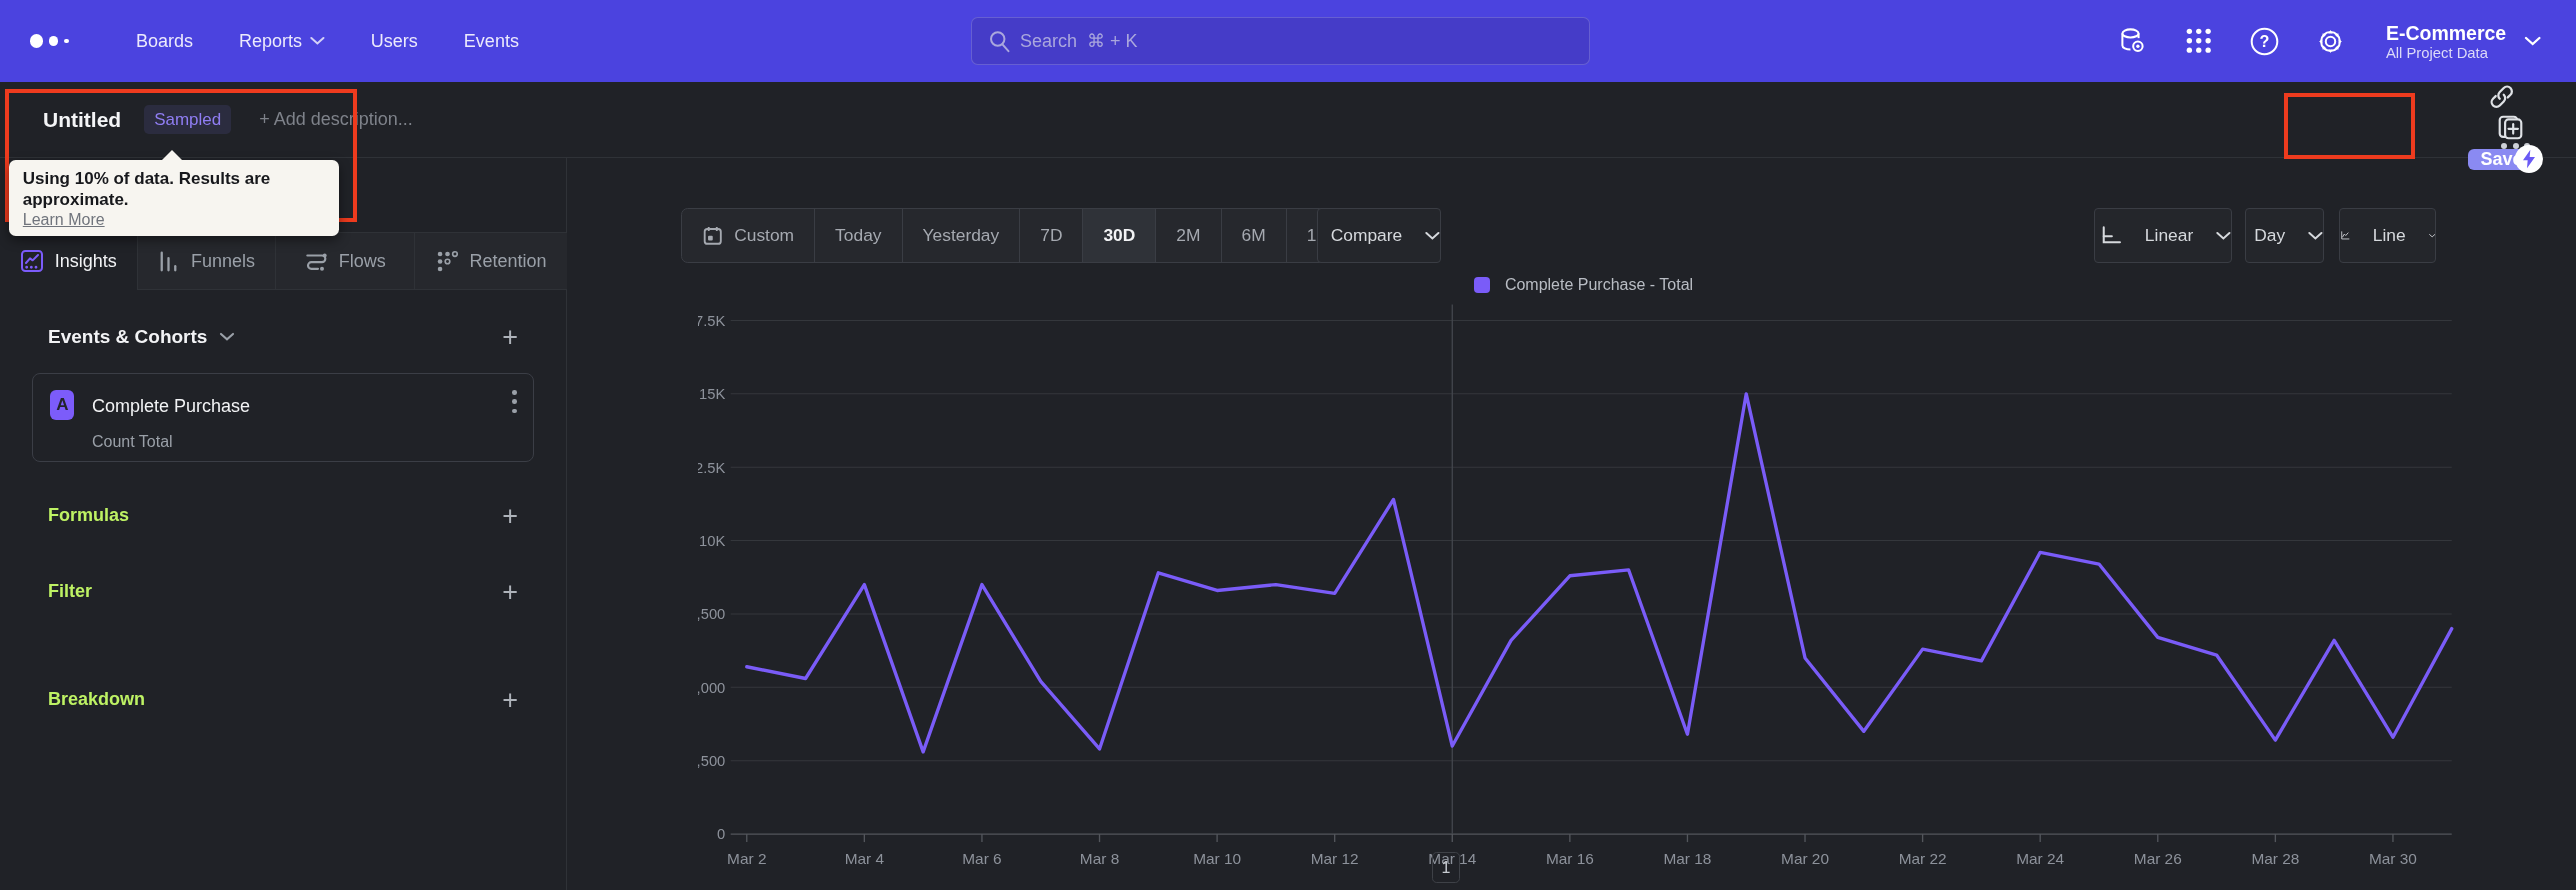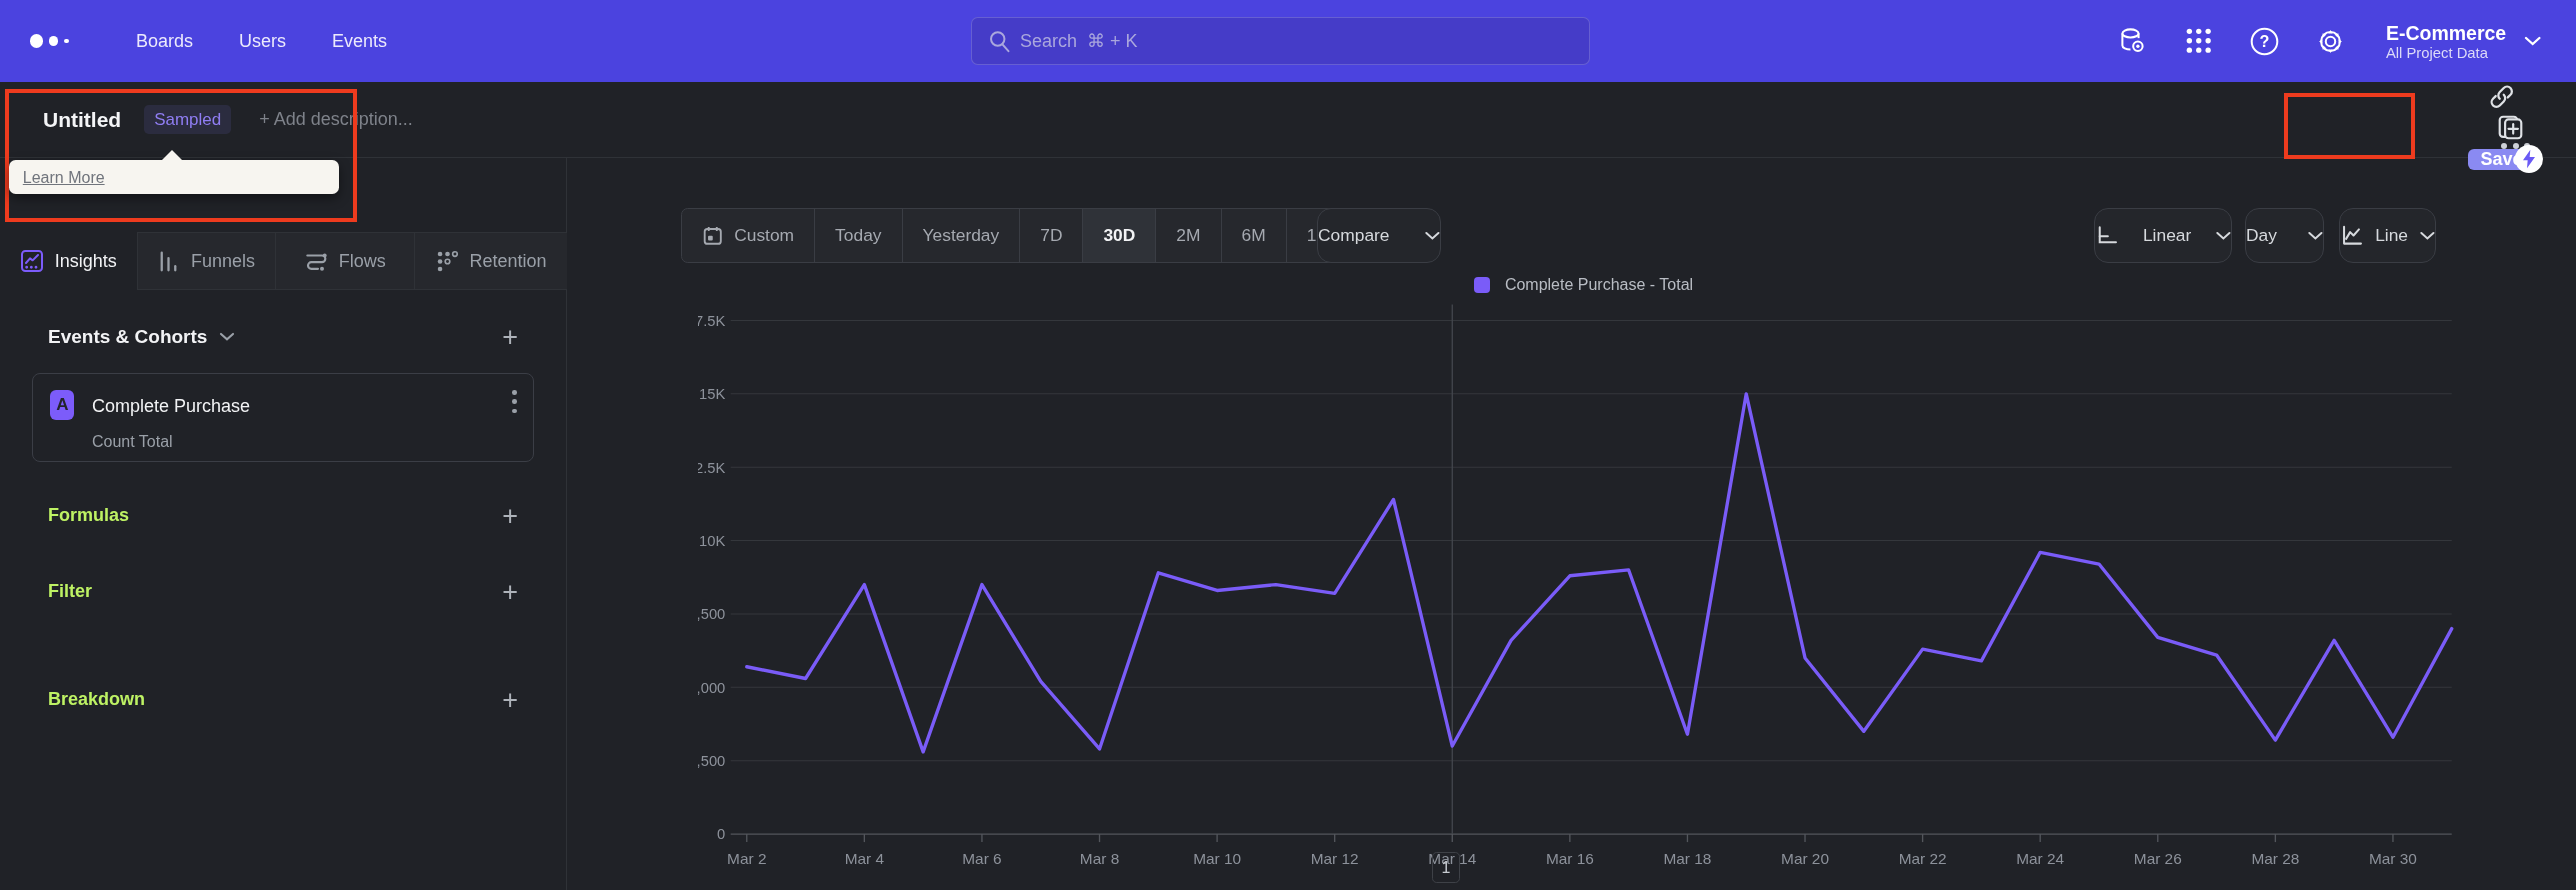--- a/index.html
+++ b/index.html
@@ -65,22 +65,22 @@
   .qb-section { position:absolute; left:48px; right:48px; display:flex; align-items:center; }
   .qb-section .slabel { color:#bef264; font-size:18px; font-weight:bold; }
 
   
   .seg { position:absolute; left:681px; top:208px; height:55px; display:flex; border:1.3px solid #3a3d44; border-radius:6.7px;
          background:#26282d; overflow:hidden; }
   .seg .cell { display:flex; align-items:center; justify-content:center; gap:10.7px; font-size:17.4px; color:#a5a9b0;
                border-right:1.3px solid #3a3d44; padding:0 20px; cursor:pointer; white-space:nowrap; }
   .seg .cell:last-child { border-right:none; }
   .seg .cell.active { background:#2f3238; color:#f2f3f5; font-weight:bold; }
-  .ctl-btn { position:absolute; top:208px; height:55px; border:1.3px solid #3a3d44; border-radius:14px; background:#24262b;
-             display:flex; align-items:center; justify-content:space-between; gap:12px; font-size:17.4px; color:#d6d9dd; cursor:pointer; }
+  .ctl-btn { position:absolute; top:208px; height:55px; border:1.3px solid #3a3d44; border-radius:4px; background:#24262b;
+             display:flex; align-items:center; justify-content:flex-end; gap:23px; font-size:17.4px; color:#d6d9dd; cursor:pointer; }
 
   
   .legend { position:absolute; left:698px; top:276px; width:1771px; display:flex; align-items:center; justify-content:center; gap:15px; cursor:pointer; }
   .legend .sw { width:16px; height:16px; border-radius:4px; background:#7a5cf8; }
   .legend .lt { color:#b9bdc4; font-size:16px; }
   #chart-svg { position:absolute; left:698px; top:295px; }
   .page-box { position:absolute; left:1432px; top:852px; width:28px; height:31px; border:1.3px solid #3e4147; border-radius:4.7px;
               color:#c7cbd1; font-size:16px; display:flex; align-items:center; justify-content:center; cursor:pointer; }
 
   
@@ -99,20 +99,26 @@
 
 <div class="topnav">
   <div class="logo">
       <span class="d1"></span>
       <span class="d2"></span>
       <span class="d3"></span>
     </div>
   <div class="nav-item">
       <span>Boards</span>
     </div>
+  <div class="nav-item">
+    <span>Reports</span>
+    <svg width="14.8" height="9.4" viewBox="0 0 22 14">
+        <polyline points="2,3 11,11 20,3" fill="none" stroke="#eceafc" stroke-width="3" stroke-linecap="round"></polyline>
+      </svg>
+  </div>
   <div class="nav-item">
       <span>Users</span>
     </div>
   <div class="nav-item">
       <span>Events</span>
     </div>
 
   <div class="searchwrap">
     <span class="search-ic">
       <svg width="25.5" height="25.5" viewBox="0 0 38 38">
@@ -402,15 +408,16 @@
     <text x="2351.9310344827586" y="848" fill="#8d929b" font-size="23" text-anchor="middle" font-family="Liberation Sans, sans-serif">Mar 28</text>
     <line x1="2527.310344827586" x2="2527.310344827586" y1="804" y2="816" stroke="#53565c" stroke-width="2"></line>
     <text x="2527.310344827586" y="848" fill="#8d929b" font-size="23" text-anchor="middle" font-family="Liberation Sans, sans-serif">Mar 30</text>
     <polyline points="72,554.5 159.68965517241378,572.0 247.3793103448276,431.9 335.0689655172414,681.4 422.7586206896552,431.9 510.44827586206895,576.4 598.1379310344828,677.1 685.8275862068965,414.4 773.5172413793103,440.7 861.2068965517242,431.9 948.8965517241379,445.1 1036.5862068965516,305.0 1124.2758620689656,672.7 1211.9655172413793,515.1 1299.655172413793,418.8 1387.344827586207,410.1 1475.0344827586207,655.2 1562.7241379310344,147.4 1650.4137931034484,541.4 1738.103448275862,650.8 1825.7931034482758,528.2 1913.4827586206898,545.7 2001.1724137931035,383.8 2088.862068965517,401.3 2176.551724137931,510.7 2264.2413793103447,537.0 2351.9310344827586,663.9 2439.6206896551726,515.1 2527.310344827586,659.6 2615,497.6" fill="none" stroke="#7a5cf8" stroke-width="5" stroke-linejoin="round" stroke-linecap="round"></polyline>
   </svg>
 <div class="page-box">1</div>
 
 <div class="redbox rb1"></div>
 <div class="redbox rb2"></div>
 <div class="tooltip">
+  <div class="msg">Using 10% of data. Results are approximate.</div>
   <span class="lm">Learn More</span>
 </div>
 
 
 </body></html>

